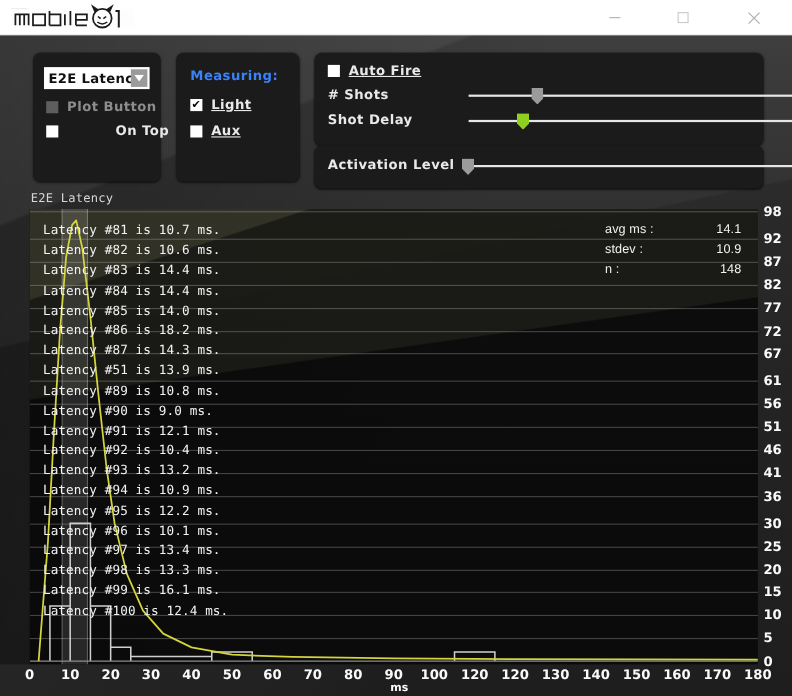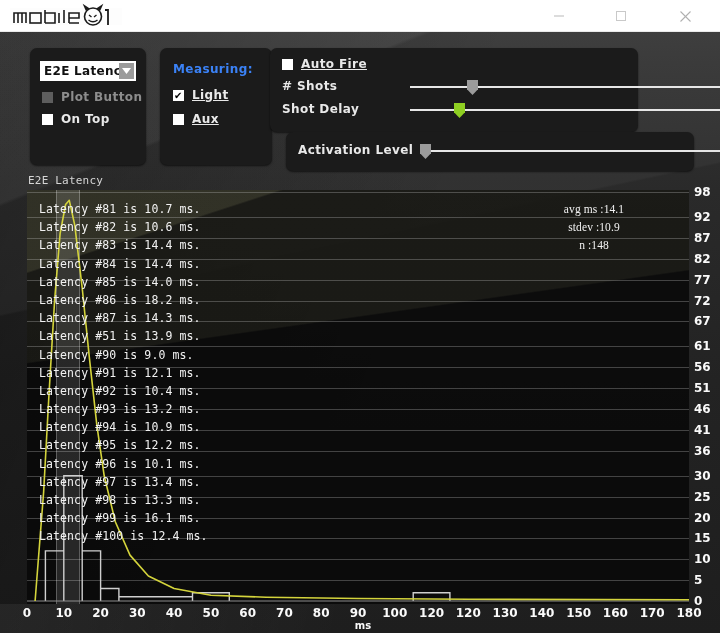--- a/index.html
+++ b/index.html
@@ -67,21 +67,21 @@
 
   
   .panel {
     position: absolute;
     background: #1b1b1b;
     border-radius: 7px;
     box-shadow: 0 1px 2px rgba(0,0,0,0.6);
   }
   #panel-mode   { left: 30px;  top: 48px;  width: 116px; height: 117px; }
   #panel-meas   { left: 160px; top: 48px;  width: 112px; height: 117px; }
-  #panel-fire   { left: 270px; top: 48px;  width: 368px; height: 84px; }
+  #panel-fire   { left: 286px; top: 48px;  width: 408px; height: 84px; }
   #panel-activ  { left: 286px; top: 132px; width: 408px; height: 39px; }
 
   
   #combo {
     position: absolute; left: 10px; top: 13px;
     width: 96px; height: 20px;
     background: #ffffff;
     display: flex; align-items: center;
     font-size: 12px; color: #111;
     font-weight: bold;
@@ -113,21 +113,21 @@
     position: absolute; left: 0; top: 0;
     width: 11px; height: 11px;
     color: #000;
     font-size: 10px; line-height: 11px; text-align: center;
   }
   .lbl-on  { color: #e9e9e9; }
   .lbl-off { color: #8d8d8d; }
   .u { text-decoration: underline; }
 
   #row-plot { left: 12px; top: 42px; }
-  #row-ontop{ left: 12px; top: 64px; }
+  #row-ontop{ left: 12px; top: 64px; gap: 44px; }
 
   #meas-title {
     position: absolute; left: 13px; top: 14px;
     font-size: 12px; font-weight: bold; color: #3b82f6;
     letter-spacing: 0.4px;
   }
   #row-light { left: 13px; top: 40px; }
   #row-aux   { left: 13px; top: 64px; }
 
   #row-autofire { left: 12px; top: 9px; }
@@ -205,25 +205,26 @@
     height: 18.2px;
     line-height: 18.2px;
     white-space: pre;
     letter-spacing: 0.1px;
   }
   #stats {
     position: absolute; right: 15px; top: 10px;
     width: 160px;
   }
   .statline {
-    font-family: Liberation Serif, serif;
+    font-family: Liberation Sans, sans-serif;
     font-size: 11.5px; color: #f2f2f2;
     height: 18.2px; line-height: 18.2px;
-    display: flex; justify-content: center;
+    display: flex; justify-content: space-between;
     letter-spacing: 0.1px;
+    margin-left: 36px;
   }
   .statline .k { }
   .statline .v { }
 
   
   #yaxis {
     position: absolute; left: 690px; top: 182px;
     width: 30px; height: 430px;
   }
   .ytick {
@@ -411,20 +412,21 @@
 
     <div id="log">
         <div class="logline">Latency #81 is 10.7 ms.</div>
         <div class="logline">Latency #82 is 10.6 ms.</div>
         <div class="logline">Latency #83 is 14.4 ms.</div>
         <div class="logline">Latency #84 is 14.4 ms.</div>
         <div class="logline">Latency #85 is 14.0 ms.</div>
         <div class="logline">Latency #86 is 18.2 ms.</div>
         <div class="logline">Latency #87 is 14.3 ms.</div>
         <div class="logline">Latency #51 is 13.9 ms.</div>
+        <div class="logline">Latency #89 is 10.8 ms.</div>
         <div class="logline">Latency #90 is 9.0 ms.</div>
         <div class="logline">Latency #91 is 12.1 ms.</div>
         <div class="logline">Latency #92 is 10.4 ms.</div>
         <div class="logline">Latency #93 is 13.2 ms.</div>
         <div class="logline">Latency #94 is 10.9 ms.</div>
         <div class="logline">Latency #95 is 12.2 ms.</div>
         <div class="logline">Latency #96 is 10.1 ms.</div>
         <div class="logline">Latency #97 is 13.4 ms.</div>
         <div class="logline">Latency #98 is 13.3 ms.</div>
         <div class="logline">Latency #99 is 16.1 ms.</div>

